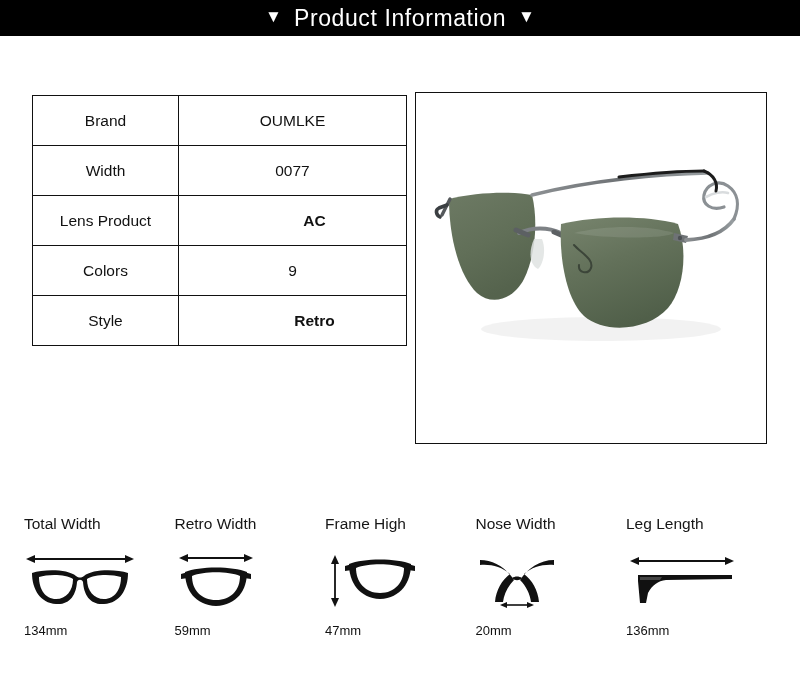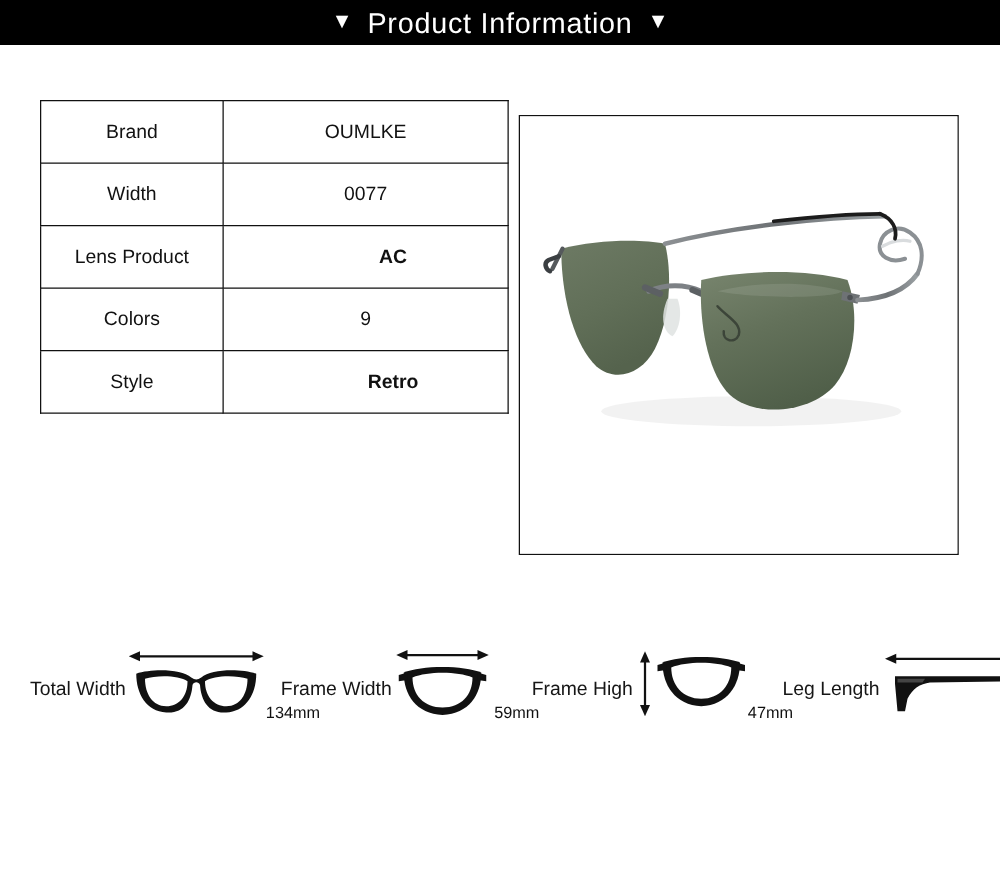--- a/index.html
+++ b/index.html
@@ -44,21 +44,21 @@
     display: inline-block;
     transform: translateY(-2px);
   }
   .caret-left { margin-right: 12px; }
   .caret-right { margin-left: 12px; }
 
   
   .spec-table {
     position: absolute;
     left: 32px;
-    top: 80px;
+    top: 95px;
     width: 356px;
     border-collapse: collapse;
     table-layout: fixed;
   }
   .spec-table td {
     border: 1.4px solid #111111;
     height: 49px;
     text-align: center;
     vertical-align: middle;
     font-size: 15.5px;
@@ -95,22 +95,22 @@
     width: 800px;
     display: flex;
     align-items: flex-start;
     justify-content: space-between;
     padding: 0 24px;
     box-sizing: border-box;
   }
   .measure-item {
     width: 150px;
     display: flex;
-    flex-direction: row;
-    align-items: flex-end;
+    flex-direction: column;
+    align-items: flex-start;
   }
   .measure-label {
     font-size: 15.5px;
     color: #161616;
     font-weight: 400;
     white-space: nowrap;
     margin-bottom: 16px;
   }
   .measure-icon {
     height: 62px;
@@ -244,21 +244,21 @@
                  C 104 38, 96 52, 80 53 C 66 54, 60 44, 59 31
                  C 58 28, 54 28, 53 31 C 52 44, 46 54, 32 53 C 16 52, 8 38, 8 22 Z" fill="#111"></path>
         <path d="M15 26 C 24 23, 42 23, 49 28 C 49 40, 42 48, 32 48 C 21 48, 15 38, 15 26 Z" fill="#fff"></path>
         <path d="M63 28 C 70 23, 88 23, 97 26 C 97 38, 91 48, 80 48 C 70 48, 63 40, 63 28 Z" fill="#fff"></path>
       </svg>
     </div>
     <div class="measure-value">134mm</div>
   </div>
 
   <div class="measure-item">
-    <div class="measure-label">Frame Width</div>
+    <div class="measure-label">Retro Width</div>
     <div class="measure-icon">
       <svg width="82" height="60" viewBox="0 0 82 60">
         <line x1="10" y1="8" x2="72" y2="8" stroke="#111" stroke-width="1.8"></line>
         <polygon points="4,8 13,4 13,12" fill="#111"></polygon>
         <polygon points="78,8 69,4 69,12" fill="#111"></polygon>
 
         <path d="M10 22 C 24 16, 58 16, 72 22
                  C 72 40, 62 55, 41 56 C 20 55, 10 40, 10 22 Z" fill="#111"></path>
         <path d="M17 26 C 29 21, 53 21, 65 26
                  C 65 40, 56 50, 41 50 C 26 50, 17 40, 17 26 Z" fill="#fff"></path>
@@ -283,20 +283,43 @@
                  C 86 32, 76 48, 55 49 C 34 48, 24 32, 24 14 Z" fill="#111"></path>
         <path d="M31 18 C 43 13, 67 13, 79 18
                  C 79 32, 70 43, 55 43 C 40 43, 31 32, 31 18 Z" fill="#fff"></path>
         <path d="M20 16 L 27 14 L 27 20 L 20 21 Z" fill="#111"></path>
         <path d="M90 16 L 83 14 L 83 20 L 90 21 Z" fill="#111"></path>
       </svg>
     </div>
     <div class="measure-value">47mm</div>
   </div>
 
+  <div class="measure-item">
+    <div class="measure-label">Nose Width</div>
+    <div class="measure-icon">
+      <svg width="82" height="60" viewBox="0 0 82 60">
+
+        <path d="M4 10 C 18 10, 30 18, 38 30
+                 C 32 36, 28 44, 27 52
+                 L 19 52 C 20 40, 26 30, 34 24
+                 C 26 17, 15 14, 4 15 Z" fill="#111"></path>
+        <path d="M78 10 C 64 10, 52 18, 44 30
+                 C 50 36, 54 44, 55 52
+                 L 63 52 C 62 40, 56 30, 48 24
+                 C 56 17, 67 14, 78 15 Z" fill="#111"></path>
+
+        <path d="M36 28 C 39 26, 43 26, 46 28 C 43 31, 39 31, 36 28 Z" fill="#111"></path>
+
+        <line x1="28" y1="55" x2="54" y2="55" stroke="#111" stroke-width="1.6"></line>
+        <polygon points="24,55 31,52 31,58" fill="#111"></polygon>
+        <polygon points="58,55 51,52 51,58" fill="#111"></polygon>
+      </svg>
+    </div>
+    <div class="measure-value">20mm</div>
+  </div>
 
   <div class="measure-item">
     <div class="measure-label">Leg Length</div>
     <div class="measure-icon">
       <svg width="112" height="58" viewBox="0 0 112 58">
         <line x1="10" y1="10" x2="102" y2="10" stroke="#111" stroke-width="1.8"></line>
         <polygon points="4,10 13,6 13,14" fill="#111"></polygon>
         <polygon points="108,10 99,6 99,14" fill="#111"></polygon>
 
         <path d="M12 24 L 106 24 L 106 28 L 40 29

